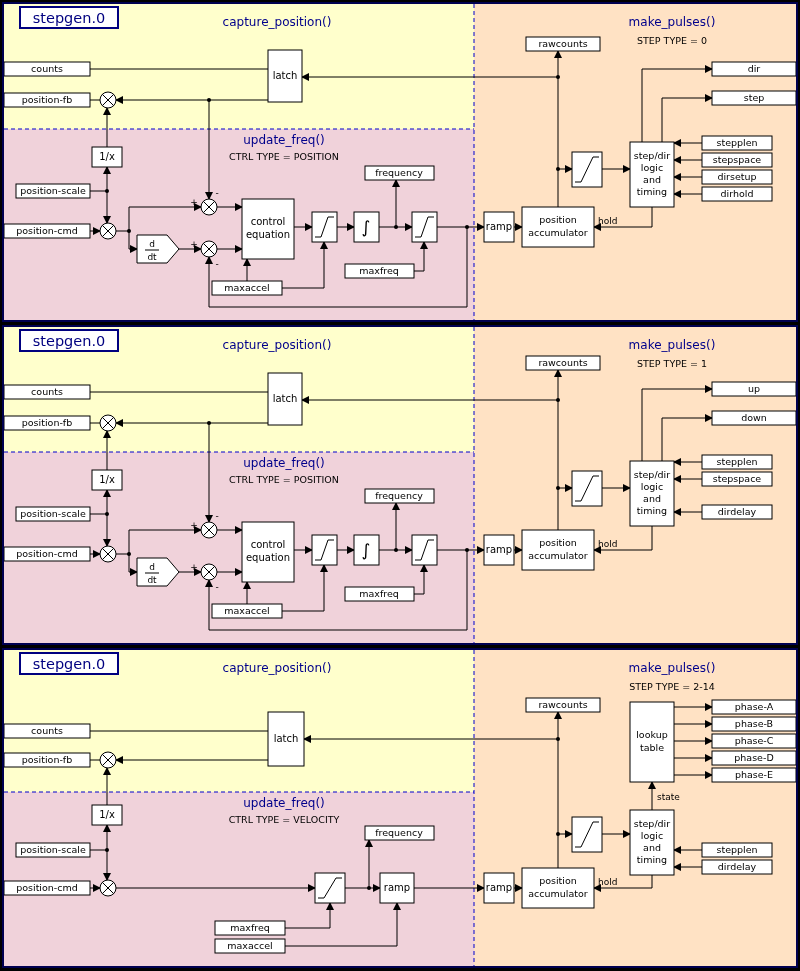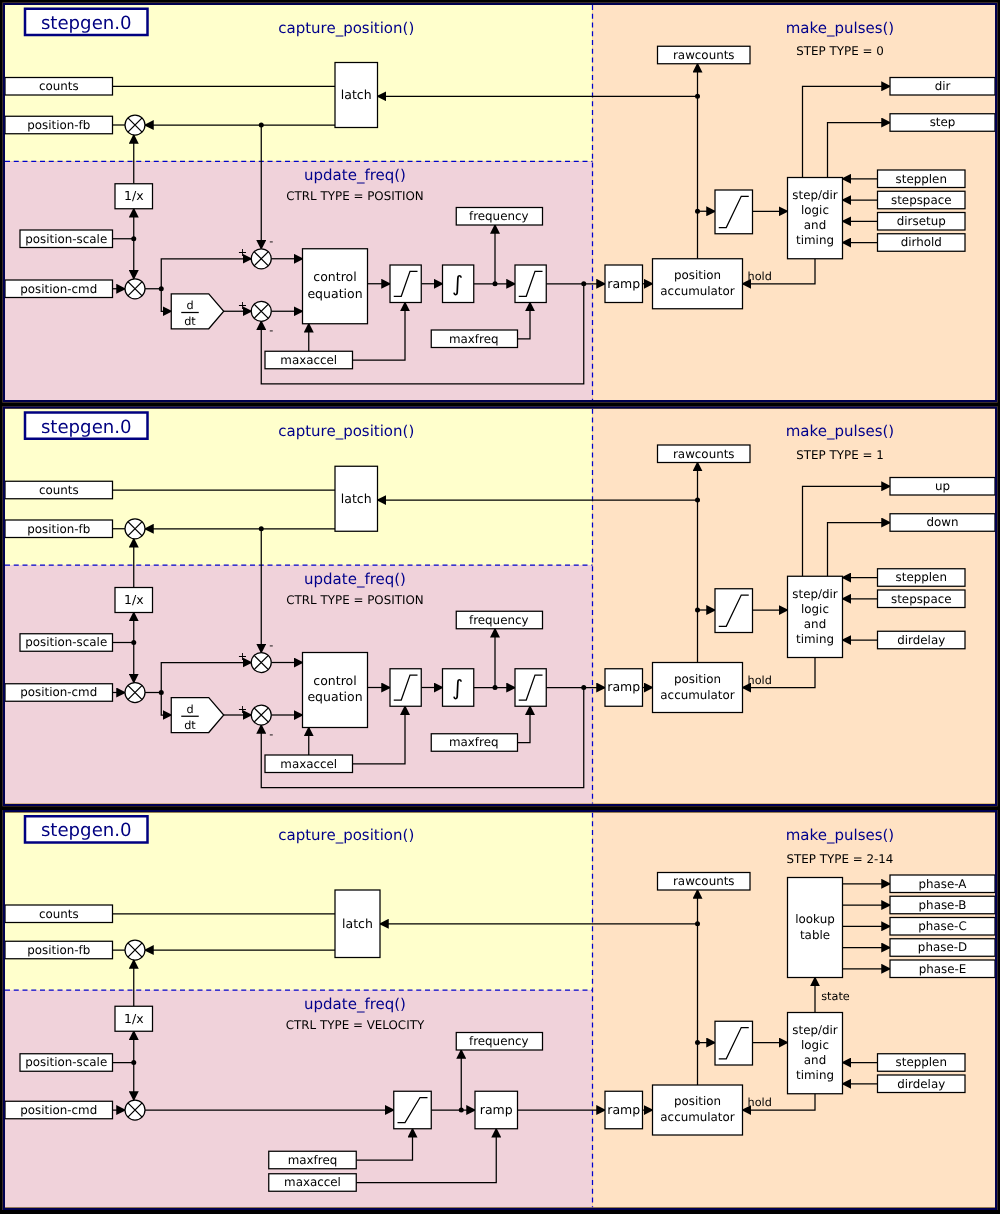--- a/index.html
+++ b/index.html
@@ -1,17 +1,17 @@
 <!DOCTYPE html>
 <html><head>
 <meta charset="utf-8">
 <style>
   html,body{margin:0;padding:0;background:#000;}
   .page{width:800px;padding:2px 0 3px 0;background:#000;}
-  .panel{margin:0 2px 0 2px;border:2px solid #000050;width:792px;height:316px;background:#eab308;}
+  .panel{margin:0 2px 0 2px;border:2px solid #000050;width:792px;height:316px;background:#c2410c;}
   .panel + .panel{margin-top:3px;}
   svg{display:block;}
   svg text{font-family:"DejaVu Sans","Liberation Sans",sans-serif;fill:#000;}
   .title{font-size:14.5px;fill:#000080;text-anchor:middle;}
   .titlebox{fill:#fff;stroke:#000080;stroke-width:2;}
   .sec{font-size:12px;fill:#00008b;text-anchor:middle;}
   .sub{font-size:9.5px;text-anchor:middle;}
   .t10{font-size:10px;text-anchor:middle;}
   .t95{font-size:9.5px;text-anchor:middle;}
   .t9{font-size:9px;text-anchor:middle;}

